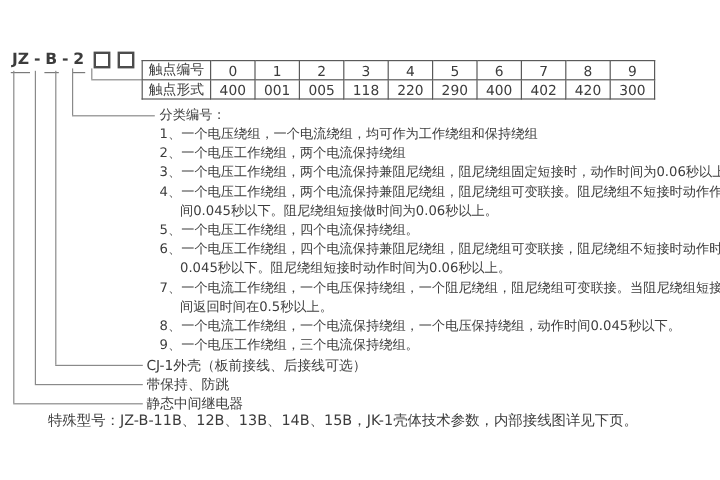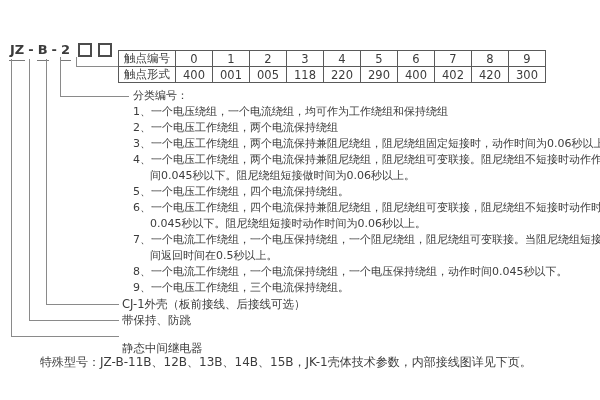--- a/index.html
+++ b/index.html
@@ -22,23 +22,23 @@
   .contact-table td.lbl { width:52px; }
   .contact-table td.val { width:32px; }
   
   .cls { position:absolute; left:133px; top:88px; width:470px; font-size:11px; }
   .cls .line { height:16px; line-height:16px; white-space:nowrap; }
   .cls .cont { padding-left:17px; }
   
   .callout { position:absolute; left:122px; height:16px; line-height:16px; font-size:11.5px; white-space:nowrap; }
   .co-case  { top:296px; }
   .co-hold  { top:312px; }
-  .co-relay { top:340px; }
+  .co-relay { top:328px; }
   
-  .special { position:absolute; left:40px; top:354px; font-size:12px; white-space:nowrap; }
+  .special { position:absolute; left:40px; top:342px; font-size:12px; white-space:nowrap; }
 </style>
 </head>
 <body>
 
 <div class="page">
 
   <div class="model-row">
     <span class="code-part">JZ</span>
     <span class="code-sep">-</span>
     <span class="code-part">B</span>

